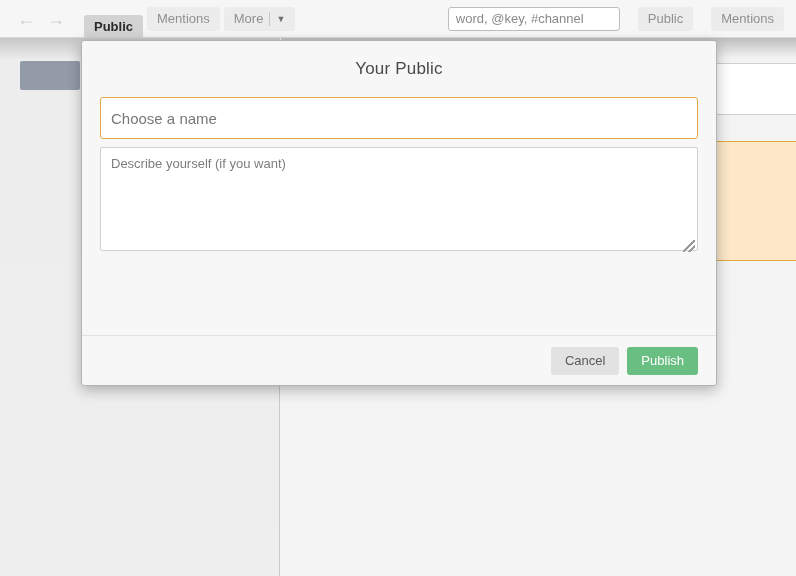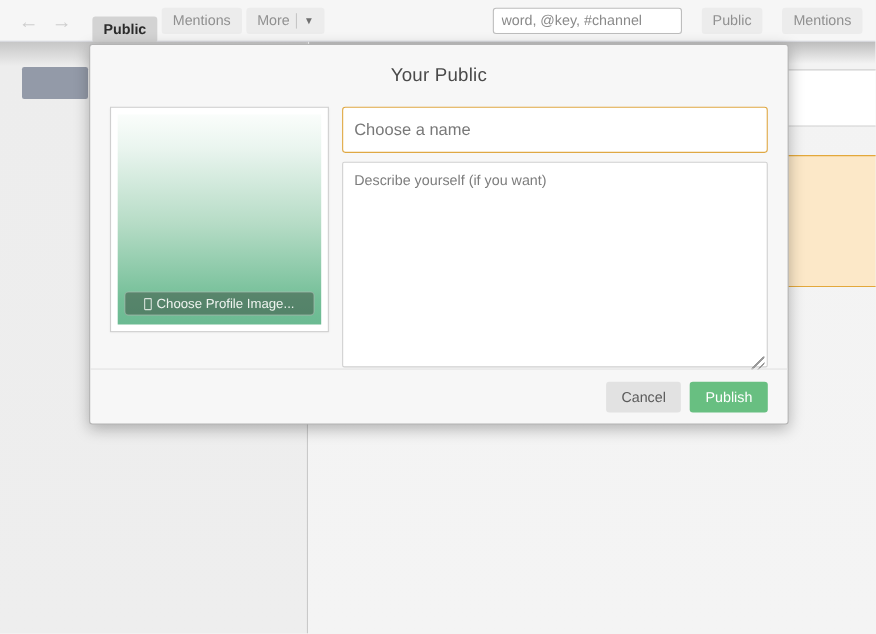--- a/index.html
+++ b/index.html
@@ -126,21 +126,21 @@
   .fields { flex: 1 1 auto; display: flex; flex-direction: column; gap: 8px; }
   .name-input {
     width: 100%; height: 42px; padding: 0 10px;
     border: 1px solid #dfa843; border-radius: 3px; background: #fff;
     font-size: 15px; color: #555;
     font-family: "Liberation Sans", sans-serif;
     outline: none;
   }
   .name-input::placeholder { color: #787878; opacity: 1; }
   .desc-area {
-    width: 100%; height: 187px; padding: 8px 10px;
+    width: 100%; height: 104px; padding: 8px 10px;
     border: 1px solid #d0d0d0; border-radius: 2px; background: #fff;
     font-size: 13px; color: #555; resize: none;
     font-family: "Liberation Sans", sans-serif;
     outline: none;
   }
   .desc-area::placeholder { color: #7d7d7d; opacity: 1; }
   .desc-wrap { position: relative; }
   .desc-wrap .resize-grip { right: 3px; bottom: 3px; }
 
   .modal-footer {
@@ -196,28 +196,20 @@
     <div class="bg-notice">
       
       
     </div>
   </div>
 
   <div class="modal-wrap">
     <div class="modal-title">Your Public</div>
 
     <div class="modal-body">
-      <div class="img-frame">
-        <div class="img-preview">
-          <div class="choose-image-btn">
-            <span class="tofu"></span>
-            <span>Choose Profile Image...</span>
-          </div>
-        </div>
-      </div>
 
       <div class="fields">
         <input class="name-input" type="text" placeholder="Choose a name" style="">
         <div class="desc-wrap">
           <textarea class="desc-area" placeholder="Describe yourself (if you want)" style=""></textarea>
           <div class="resize-grip"></div>
         </div>
       </div>
     </div>
 

